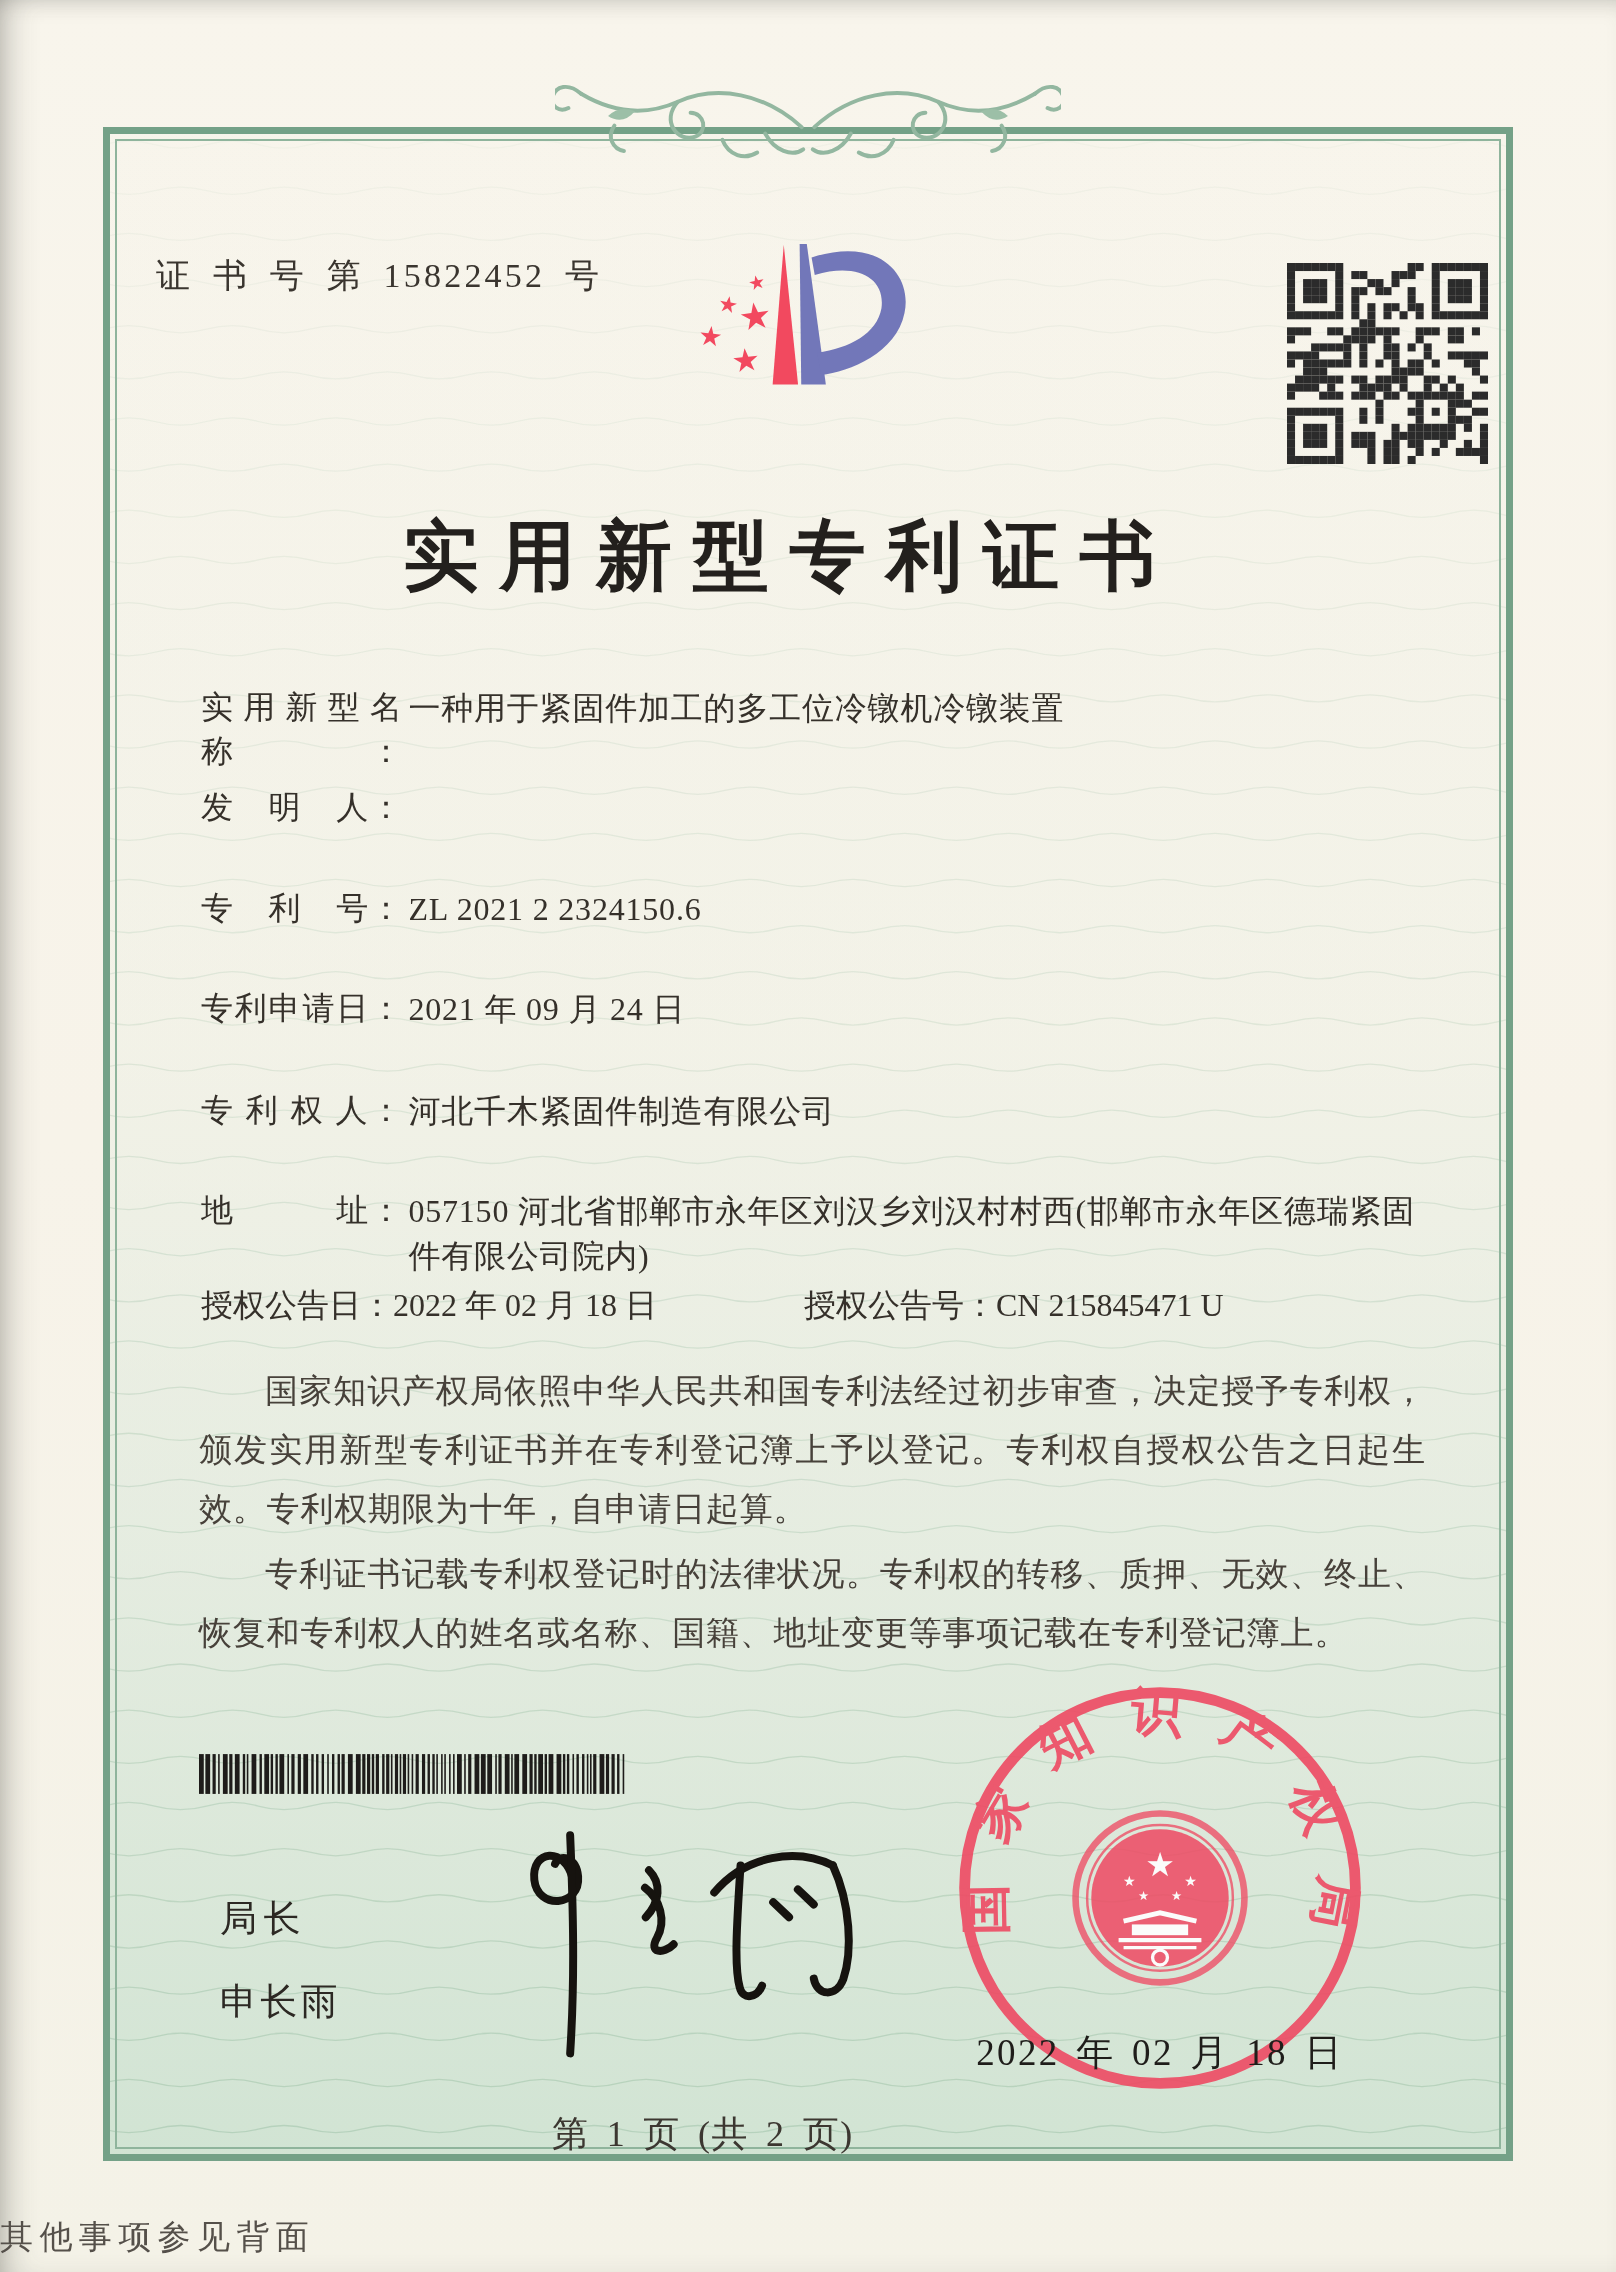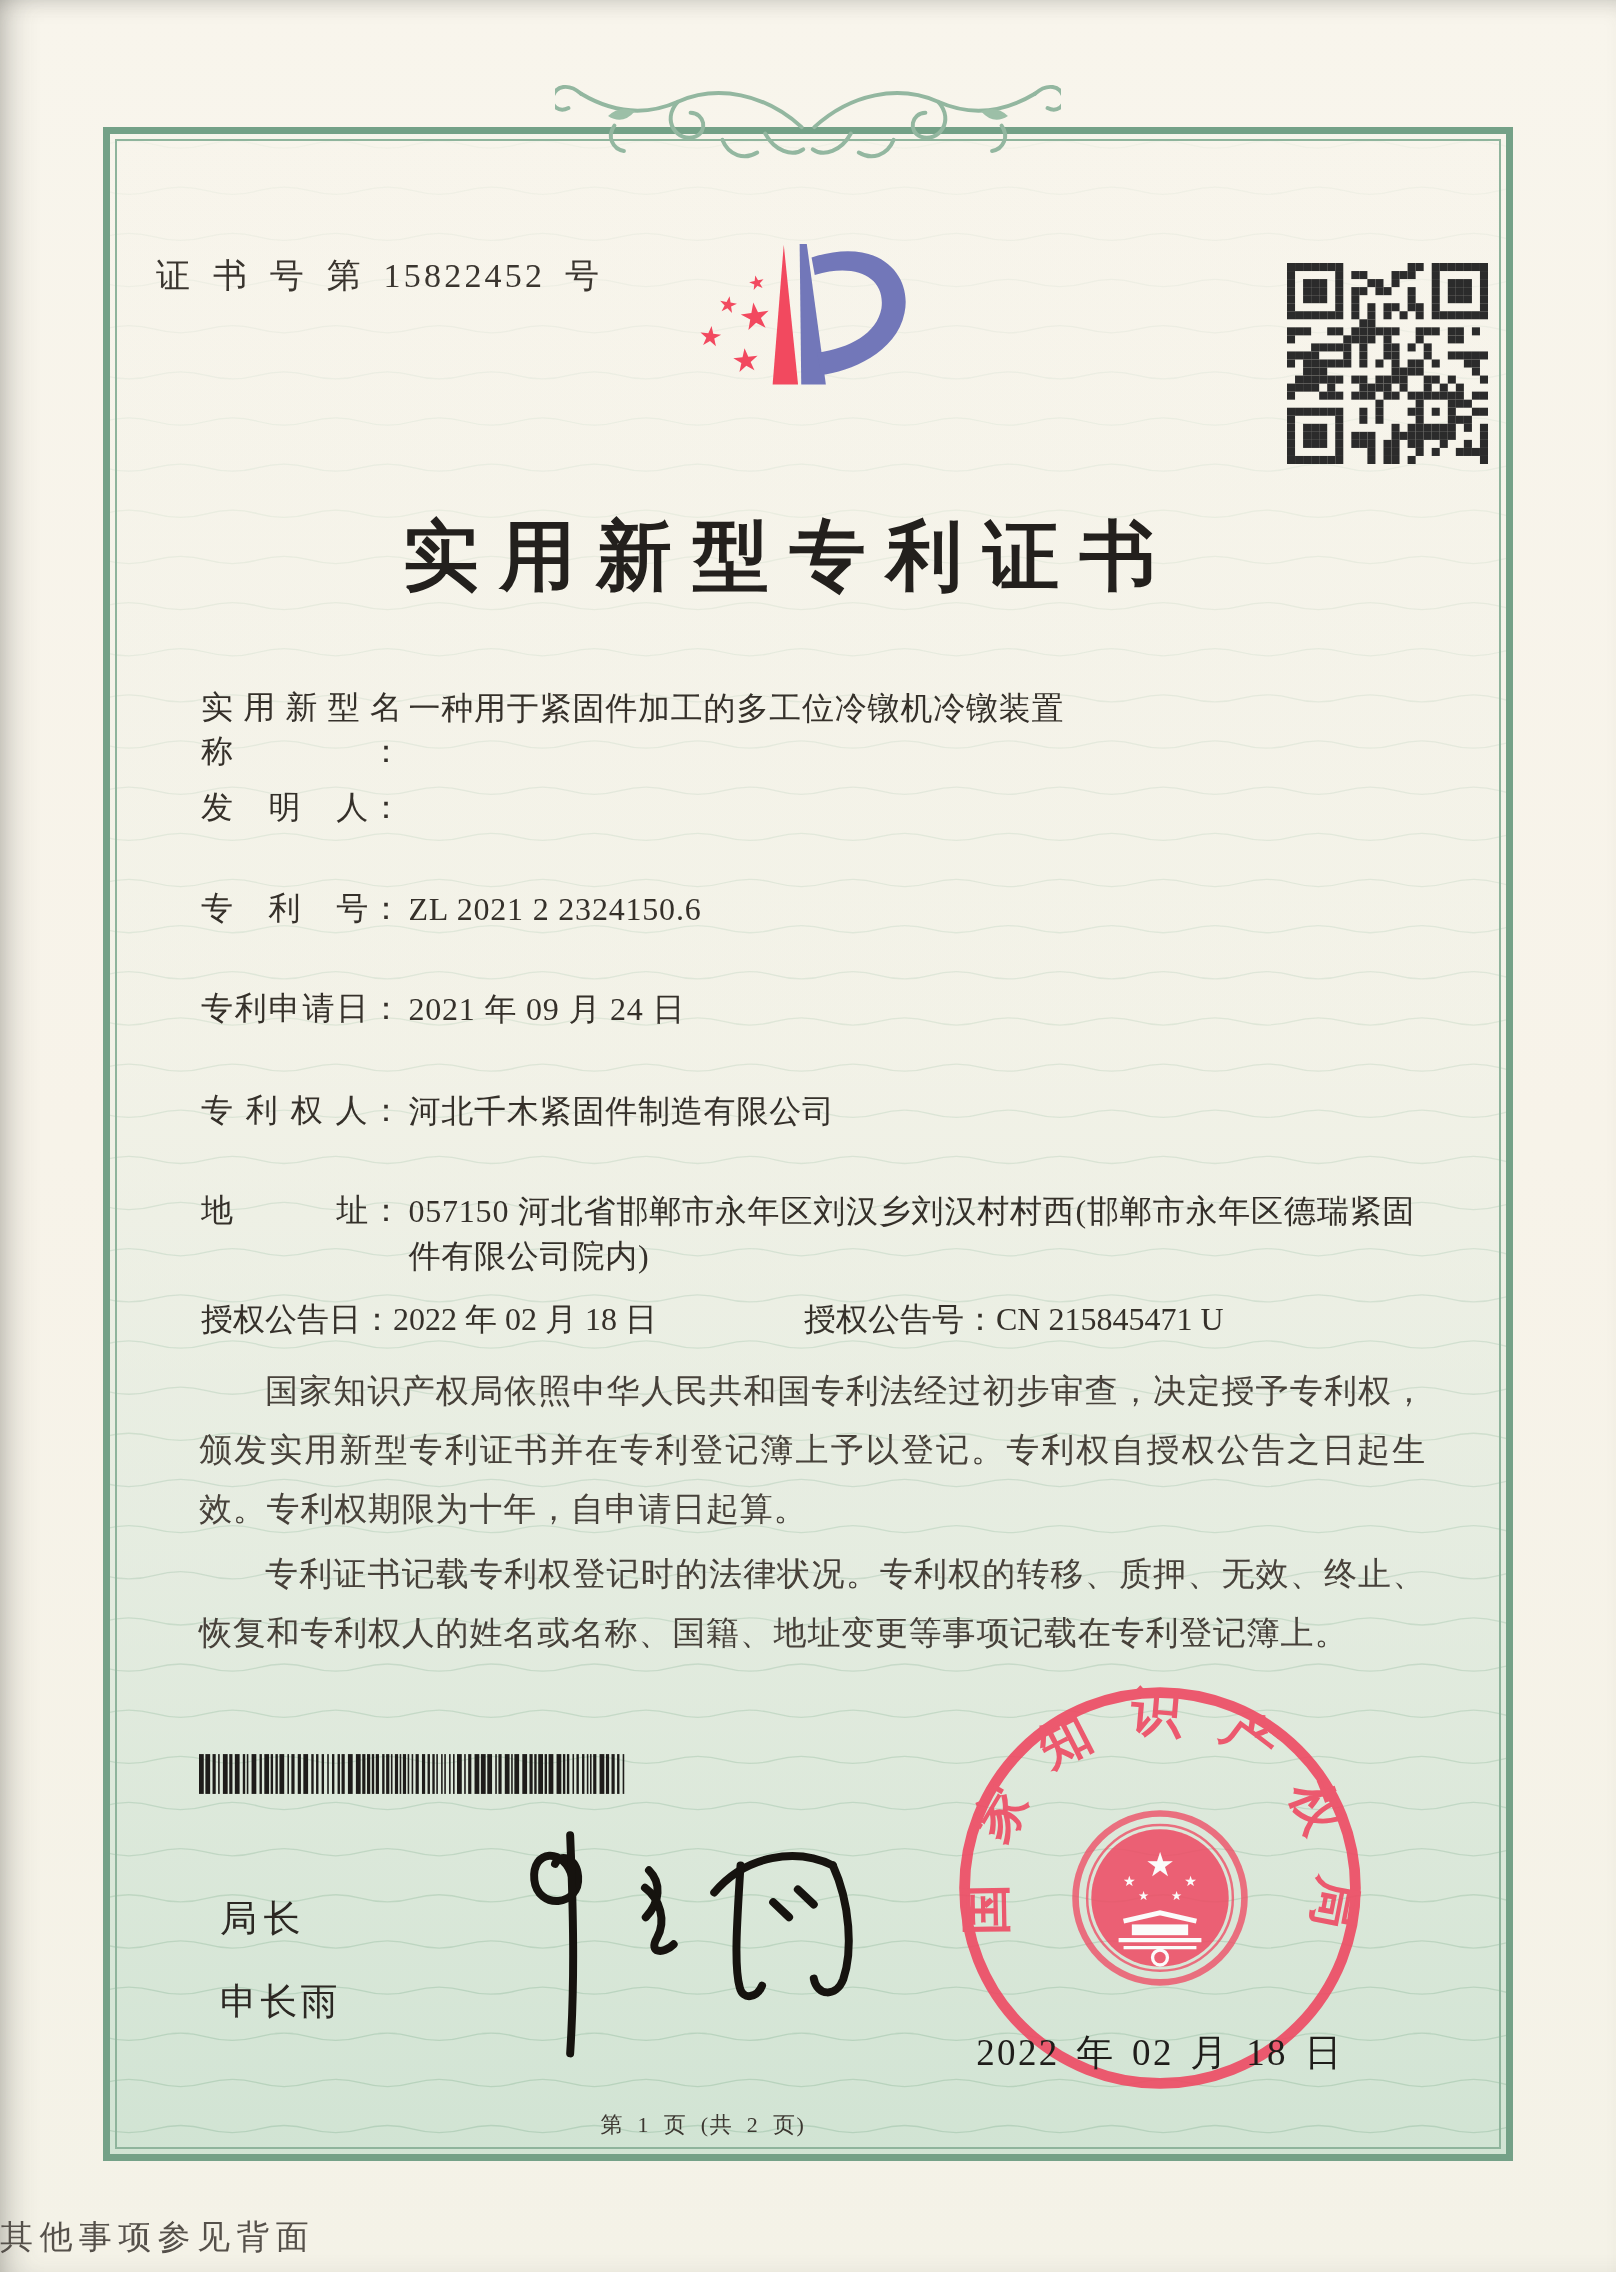--- a/index.html
+++ b/index.html
@@ -27,34 +27,34 @@
   .qr{position:absolute; left:1287px; top:263px;}
   .title{position:absolute; left:0; top:506px; width:1579px; text-align:center;
          font-size:76px; font-weight:700; letter-spacing:20.7px; color:#23201d;}
   .fields{position:absolute; left:201px; top:686px; width:1232px; font-size:32px; color:#35302a;}
   .frow{position:absolute; left:0; display:flex; align-items:flex-start;}
   .flabel{display:inline-block; width:201px; text-align:justify; text-align-last:justify; flex:0 0 201px;}
   .fvalue{display:inline-block; margin-left:6.4px; max-width:1019px; line-height:45px; letter-spacing:0.8px;}
   .frow.r0{top:0;} .frow.r1{top:100px;} .frow.r2{top:201px;} .frow.r3{top:301px;}
   .frow.r4{top:403px;} .frow.r5{top:503px;}
   .grant-row{position:absolute; left:0; top:598px; width:1232px;}
-  .grant-item{position:absolute; top:0; white-space:nowrap;margin-top:14px;}
+  .grant-item{position:absolute; top:0; white-space:nowrap;}
   .grant-item.g0{left:0;} .grant-item.g1{left:603px;}
   .paras{position:absolute; left:199px; top:1362px; width:1227px; font-size:33px;
          line-height:59px; color:#47413a; text-align:justify; letter-spacing:0.8px;}
   .paras p{margin:0 0 6.4px 0; text-indent:2em;}
   .barcode{position:absolute; left:199px; top:1754px;}
   .signer{position:absolute; left:220px; top:1894px; font-family:Liberation Sans, sans-serif;
           font-size:37px; color:#2c2823; letter-spacing:6.4px;}
   .signer .name{margin-top:33px; letter-spacing:3.2px;}
   .signature{position:absolute; left:477px; top:1816px;}
   .seal{position:absolute; left:953px; top:1681px; opacity:.9;}
   .seal-date{position:absolute; left:953px; top:2028px; width:414px; text-align:center;
              font-size:37px; color:#1f1d1a; letter-spacing:2.4px; word-spacing:4.8px;}
-  .page-no{position:absolute; left:0; top:2110px; width:1406px; text-align:center; font-size:22px;
+  .page-no{position:absolute; left:0; top:2110px; width:1406px; text-align:center; font-size:36px;
            color:#3c3731; letter-spacing:1.6px; word-spacing:6.4px;}
   .back-note{position:absolute; left:0; top:2215px; width:1574px; text-align:left; font-size:33px;
              color:#55504a; letter-spacing:6.4px;}
 </style>
 </head>
 <body>
 
 <div class="page">
 
   <div class="inner-tint"></div>

